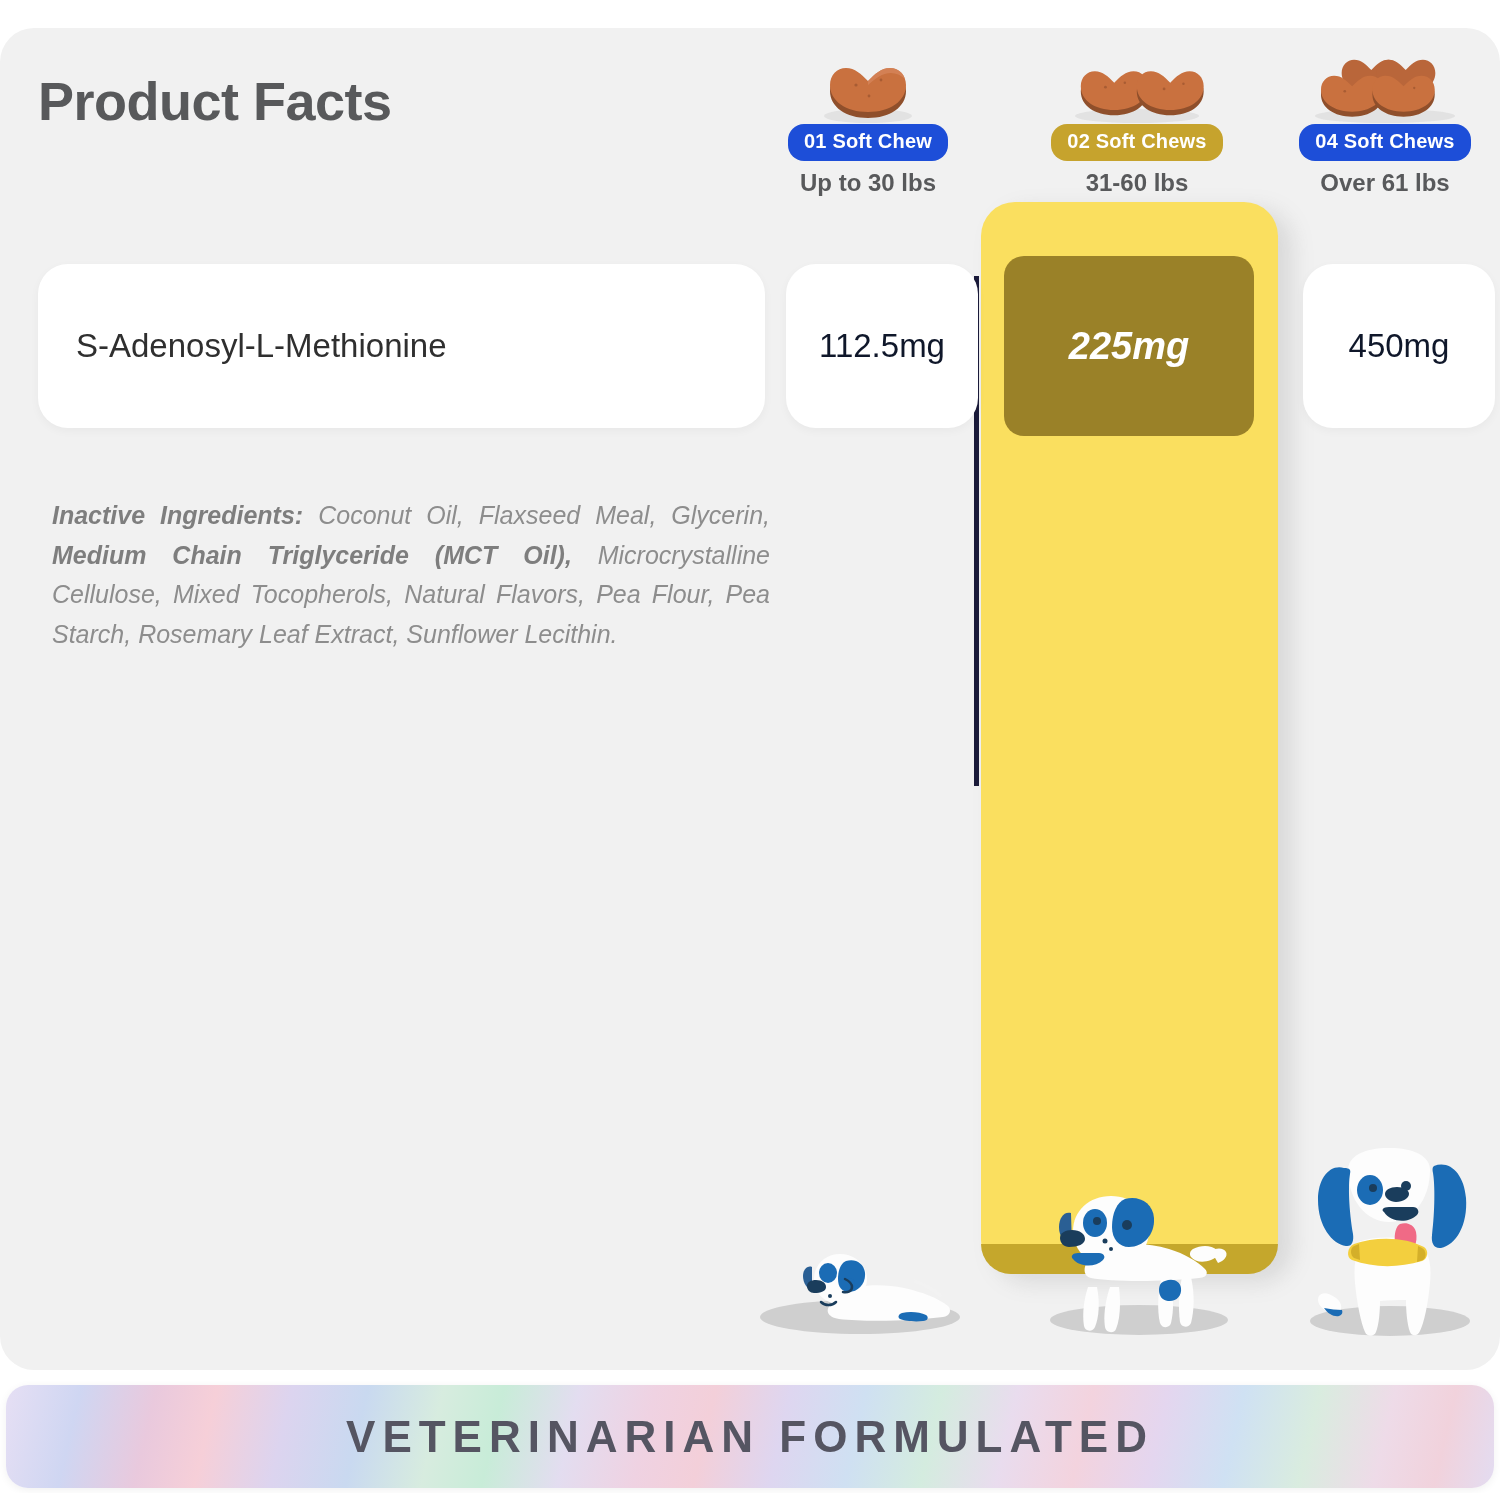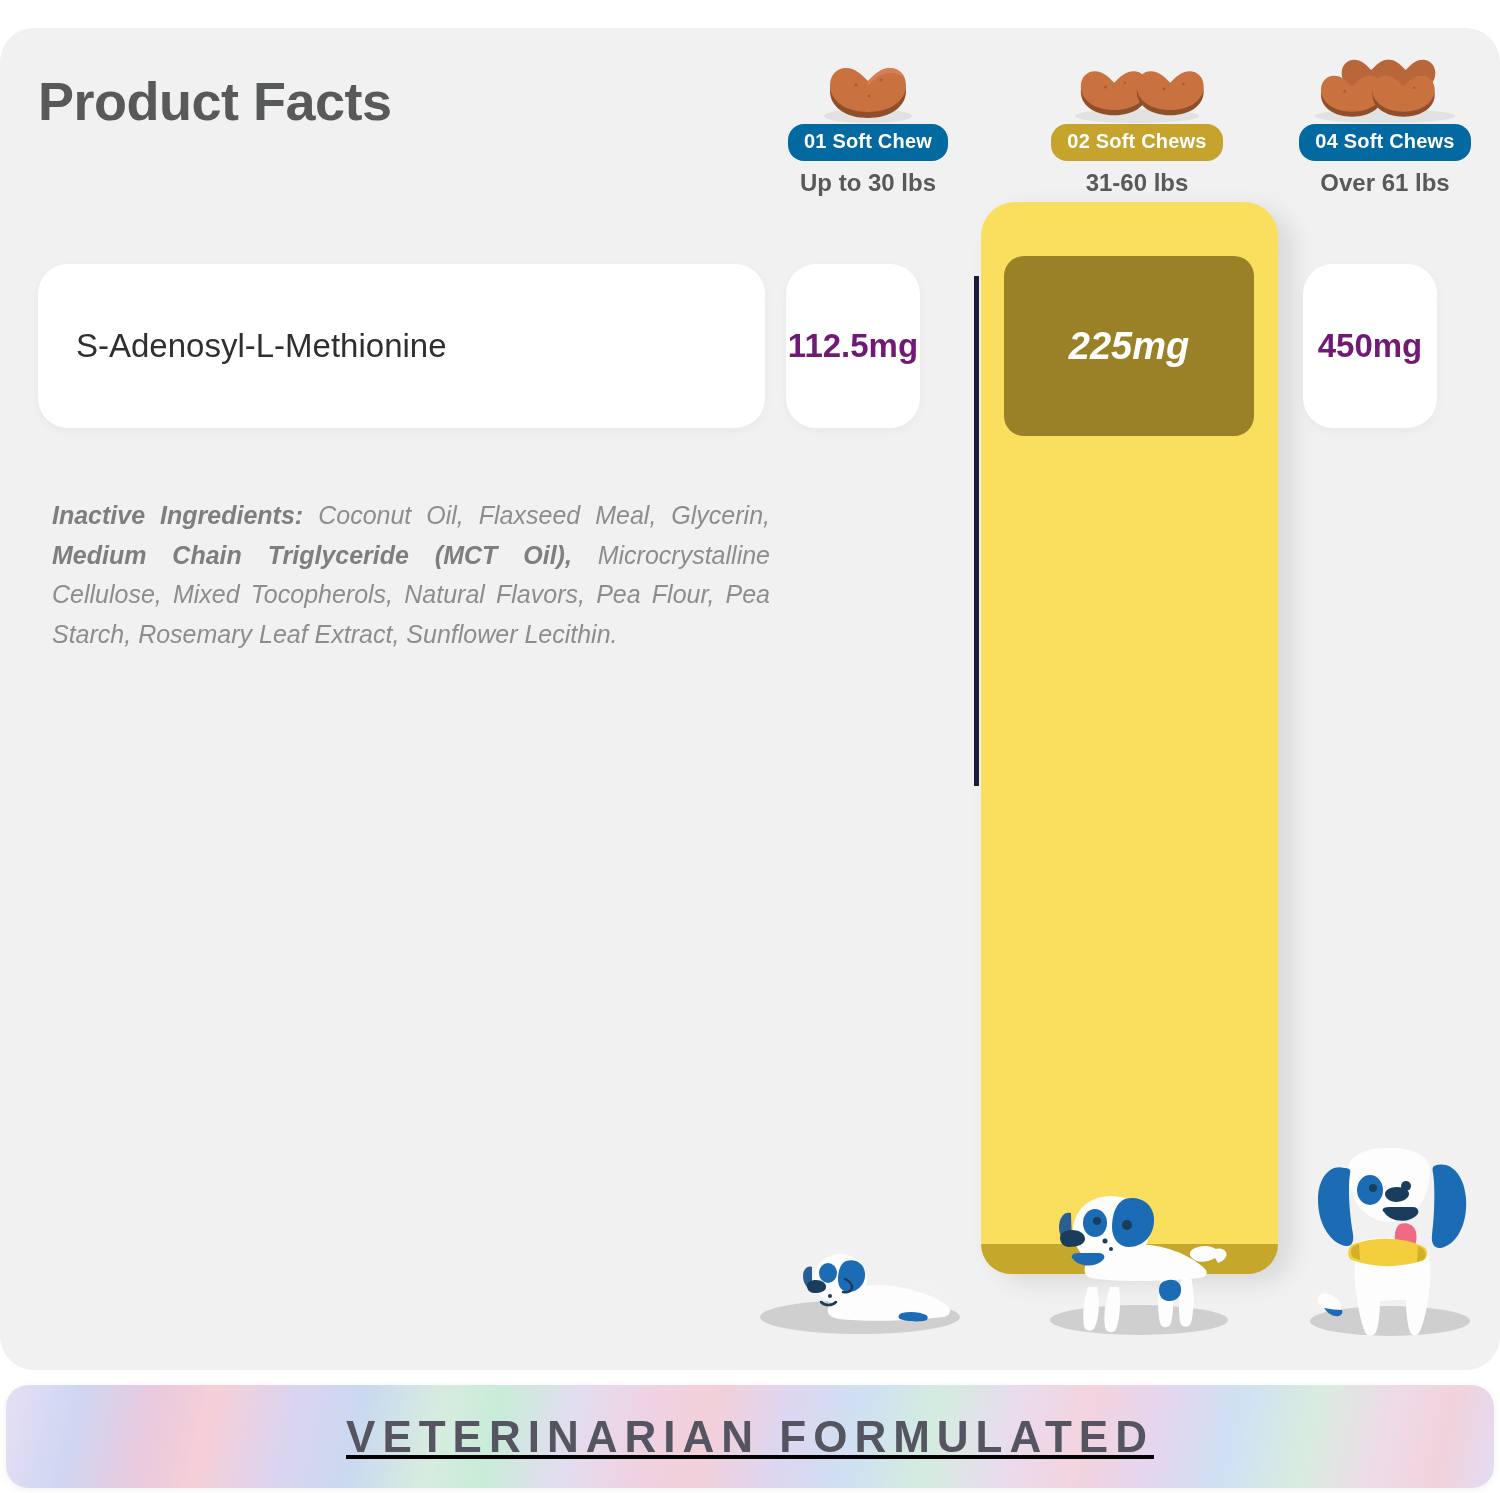--- a/index.html
+++ b/index.html
@@ -71,21 +71,21 @@
   .dose-head.c1 { left: 763px; }
   .dose-head.c2 { left: 1032px; }
   .dose-head.c3 { left: 1280px; }
 
   .chew-art { height: 72px; position: relative; }
 
   .badge {
     display: inline-block;
     padding: 6px 16px 8px;
     border-radius: 16px;
-    background: #0369a1;
+    background: #1d4ed8;
     color: #ffffff;
     font-size: 20px; font-weight: 700;
     letter-spacing: .2px;
     white-space: nowrap;
   }
   .badge.gold { background: #c6a32d; }
 
   .wt {
     margin-top: 8px;
     font-size: 24px; font-weight: 700; color: #58595b;
@@ -100,27 +100,26 @@
     display: flex; align-items: center;
     box-shadow: 0 3px 10px rgba(0,0,0,.04);
   }
   .ing-name {
     padding-left: 38px;
     font-size: 33px; color: #2f2f2f; font-weight: 400;
   }
 
   .val-card {
     position: absolute; top: 236px;
-    width: 134px; height: 164px;
+    width: 192px; height: 164px;
     background: #ffffff; border-radius: 30px;
     display: flex; align-items: center; justify-content: center;
-    font-size: 33px; color: #701a75;
+    font-size: 33px; color: #0f172a;
     box-shadow: 0 3px 10px rgba(0,0,0,.04);
     z-index: 3;
-    font-weight: bold;
   }
   .val-card.v1 { left: 786px; }
   .val-card.v3 { left: 1303px; }
 
   .val-card.v2 {
     left: 1004px; top: 228px;
     width: 250px; height: 180px;
     background: #9a8128;
     color: #ffffff;
     font-size: 38px; font-weight: 700; font-style: italic;
@@ -163,21 +162,20 @@
     display: flex; align-items: center; justify-content: center;
     background:
       linear-gradient(103deg,
         #e6dff4 0%,  #cfd6f2 5%,  #e9c9dd 10%, #f6cfd8 14%,
         #dcd4ef 19%, #c9d9f0 24%, #d7ecdf 29%, #c8ecd8 33%,
         #e3ddf0 38%, #efd2e2 43%, #f3cfd9 47%, #ded6f0 52%,
         #cfe0f2 57%, #d4ecdf 62%, #e9dcee 67%, #f3d3de 72%,
         #e4d6ef 77%, #cfe1f3 82%, #d9ecdf 87%, #eedbe8 92%,
         #f1d2dc 96%, #e3dcf1 100%);
     box-shadow: 0 2px 8px rgba(0,0,0,.06);
-    text-decoration: underline;
   }
   .banner-text {
     font-size: 44px; font-weight: 700; letter-spacing: 7px;
     color: #555562;
     white-space: nowrap;
   }
 </style>
 </head>
 <body>
 

